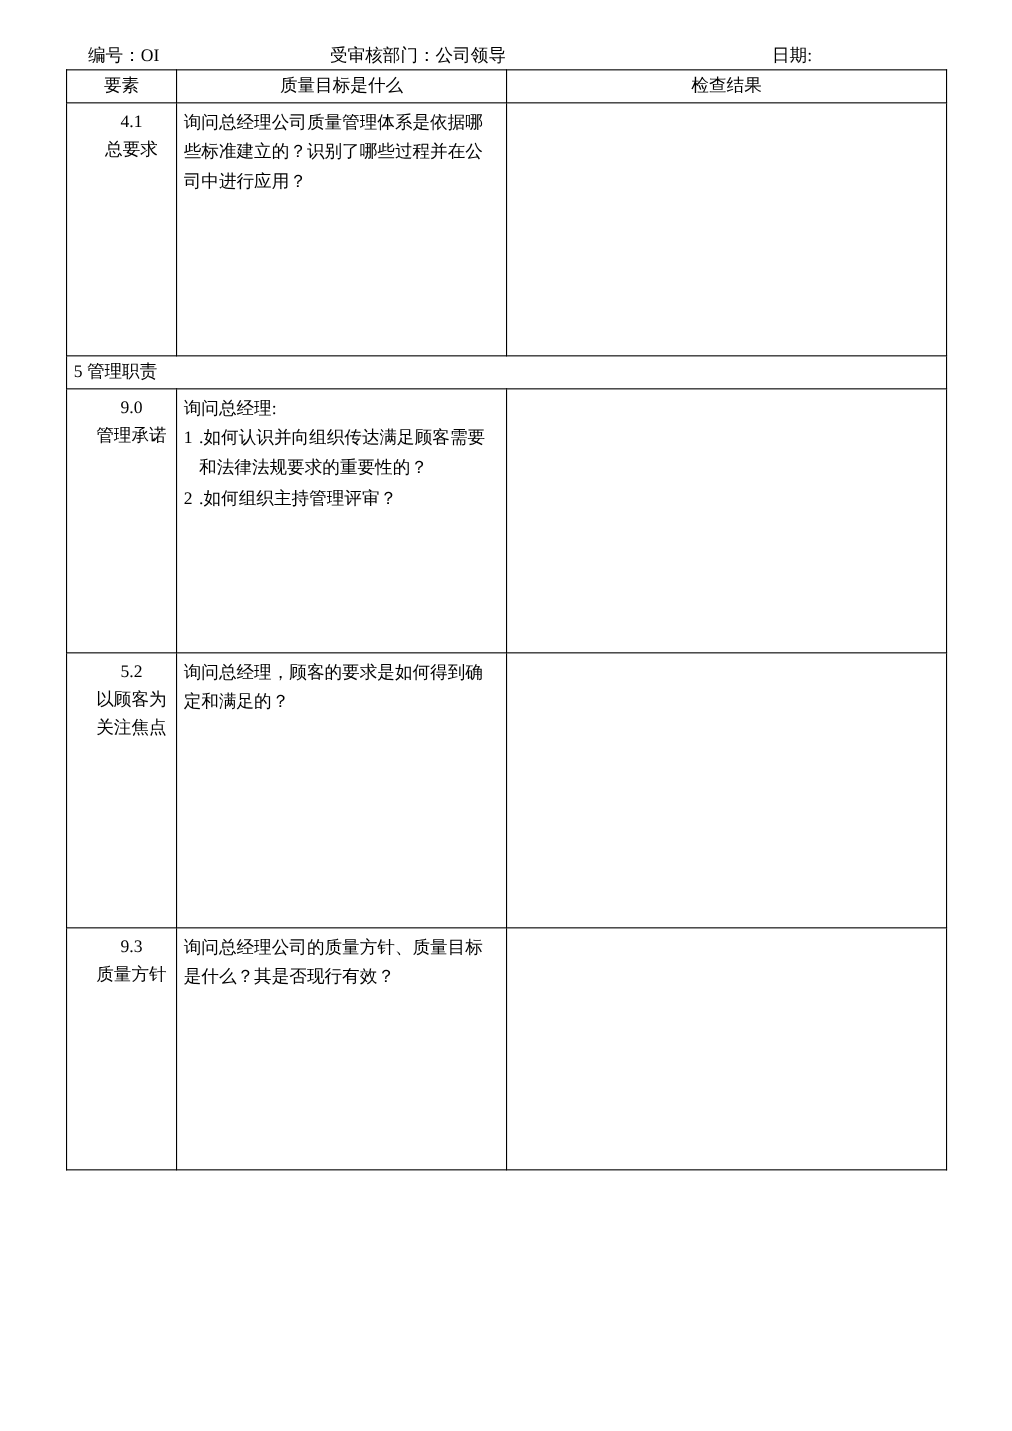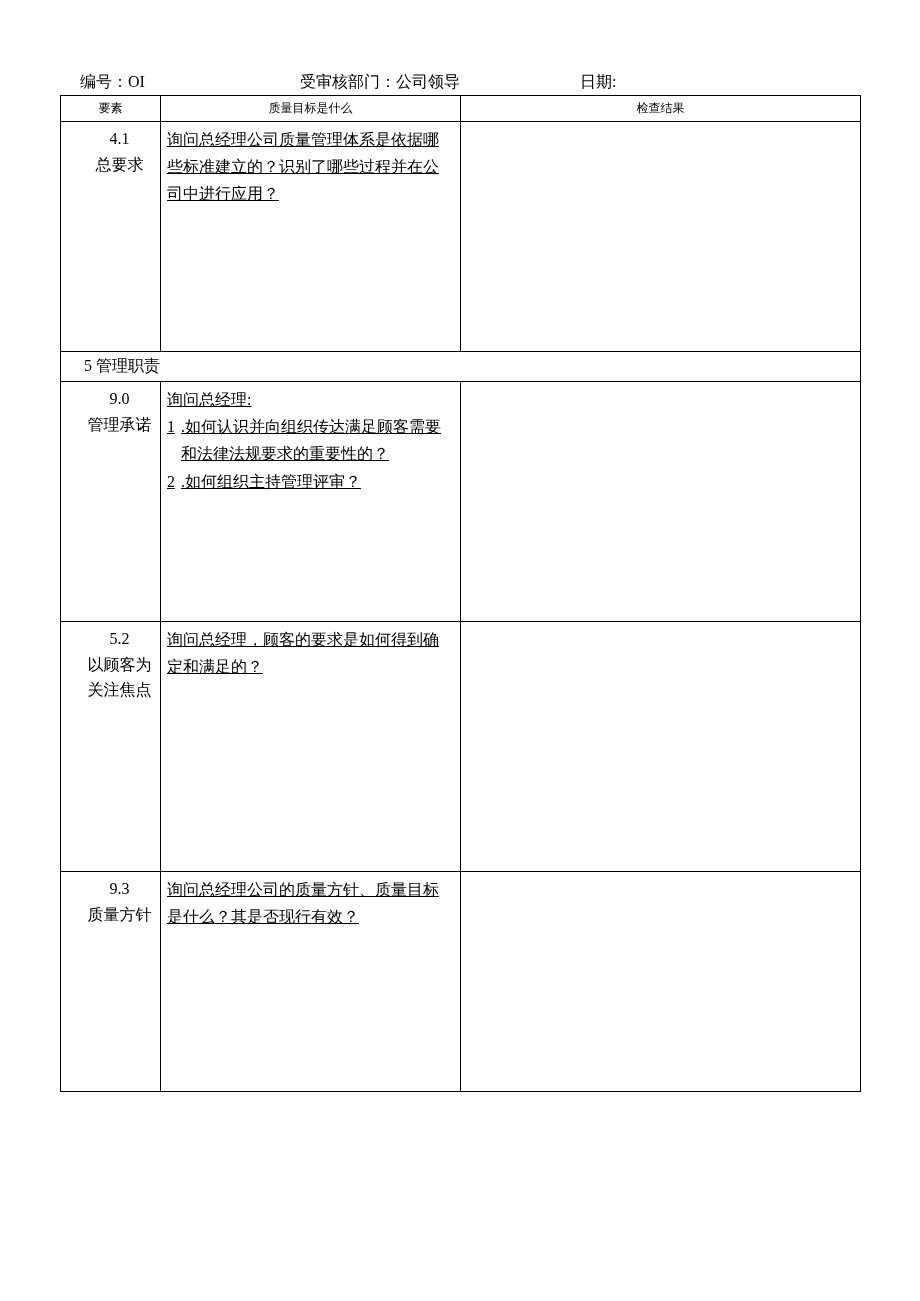--- a/index.html
+++ b/index.html
@@ -7,70 +7,68 @@
     font-size: 16px;
     color: #000;
     background: #fff;
     margin: 0;
     padding: 40px 60px;
   }
   .meta-row {
     display: flex;
     width: 800px;
     margin-bottom: 2px;
-    margin-top: 32px;
   }
   .meta-left {
     width: 100px;
     padding-left: 20px;
   }
   .meta-center {
     flex: 1;
     text-align: center;
     padding-left: 60px;
   }
   .meta-right {
     width: 280px;
-    text-align: left;
+    text-align: center;
     padding-left: 60px;
   }
   table {
     border-collapse: collapse;
     width: 800px;
     table-layout: fixed;
   }
   th, td {
     border: 1px solid #000;
     vertical-align: top;
     padding: 4px 6px;
     font-weight: normal;
   }
   th {
     text-align: center;
-    font-size: 12px;
+    font-size: 16px;
   }
   col.c1 { width: 100px; }
   col.c2 { width: 300px; }
   col.c3 { width: 400px; }
   .element-cell {
     text-align: center;
     line-height: 1.6;
     padding-left: 24px;
   }
   .content-cell {
     text-align: left;
     line-height: 1.7;
-    text-decoration: underline;
   }
   .result-cell {
     text-align: left;
   }
   .section-row td {
     text-align: left;
-    padding-left: 23px;
+    padding-left: 6px;
   }
   .row-h1 { height: 230px; }
   .row-h2 { height: 240px; }
   .row-h3 { height: 250px; margin-left: 20px; }
   .row-h4 { height: 220px; }
   .num-list { display: table; }
   .num-item { display: table-row; }
   .num-item span { display: table-cell; padding-right: 6px; vertical-align: top; }
 </style>
 </head>

